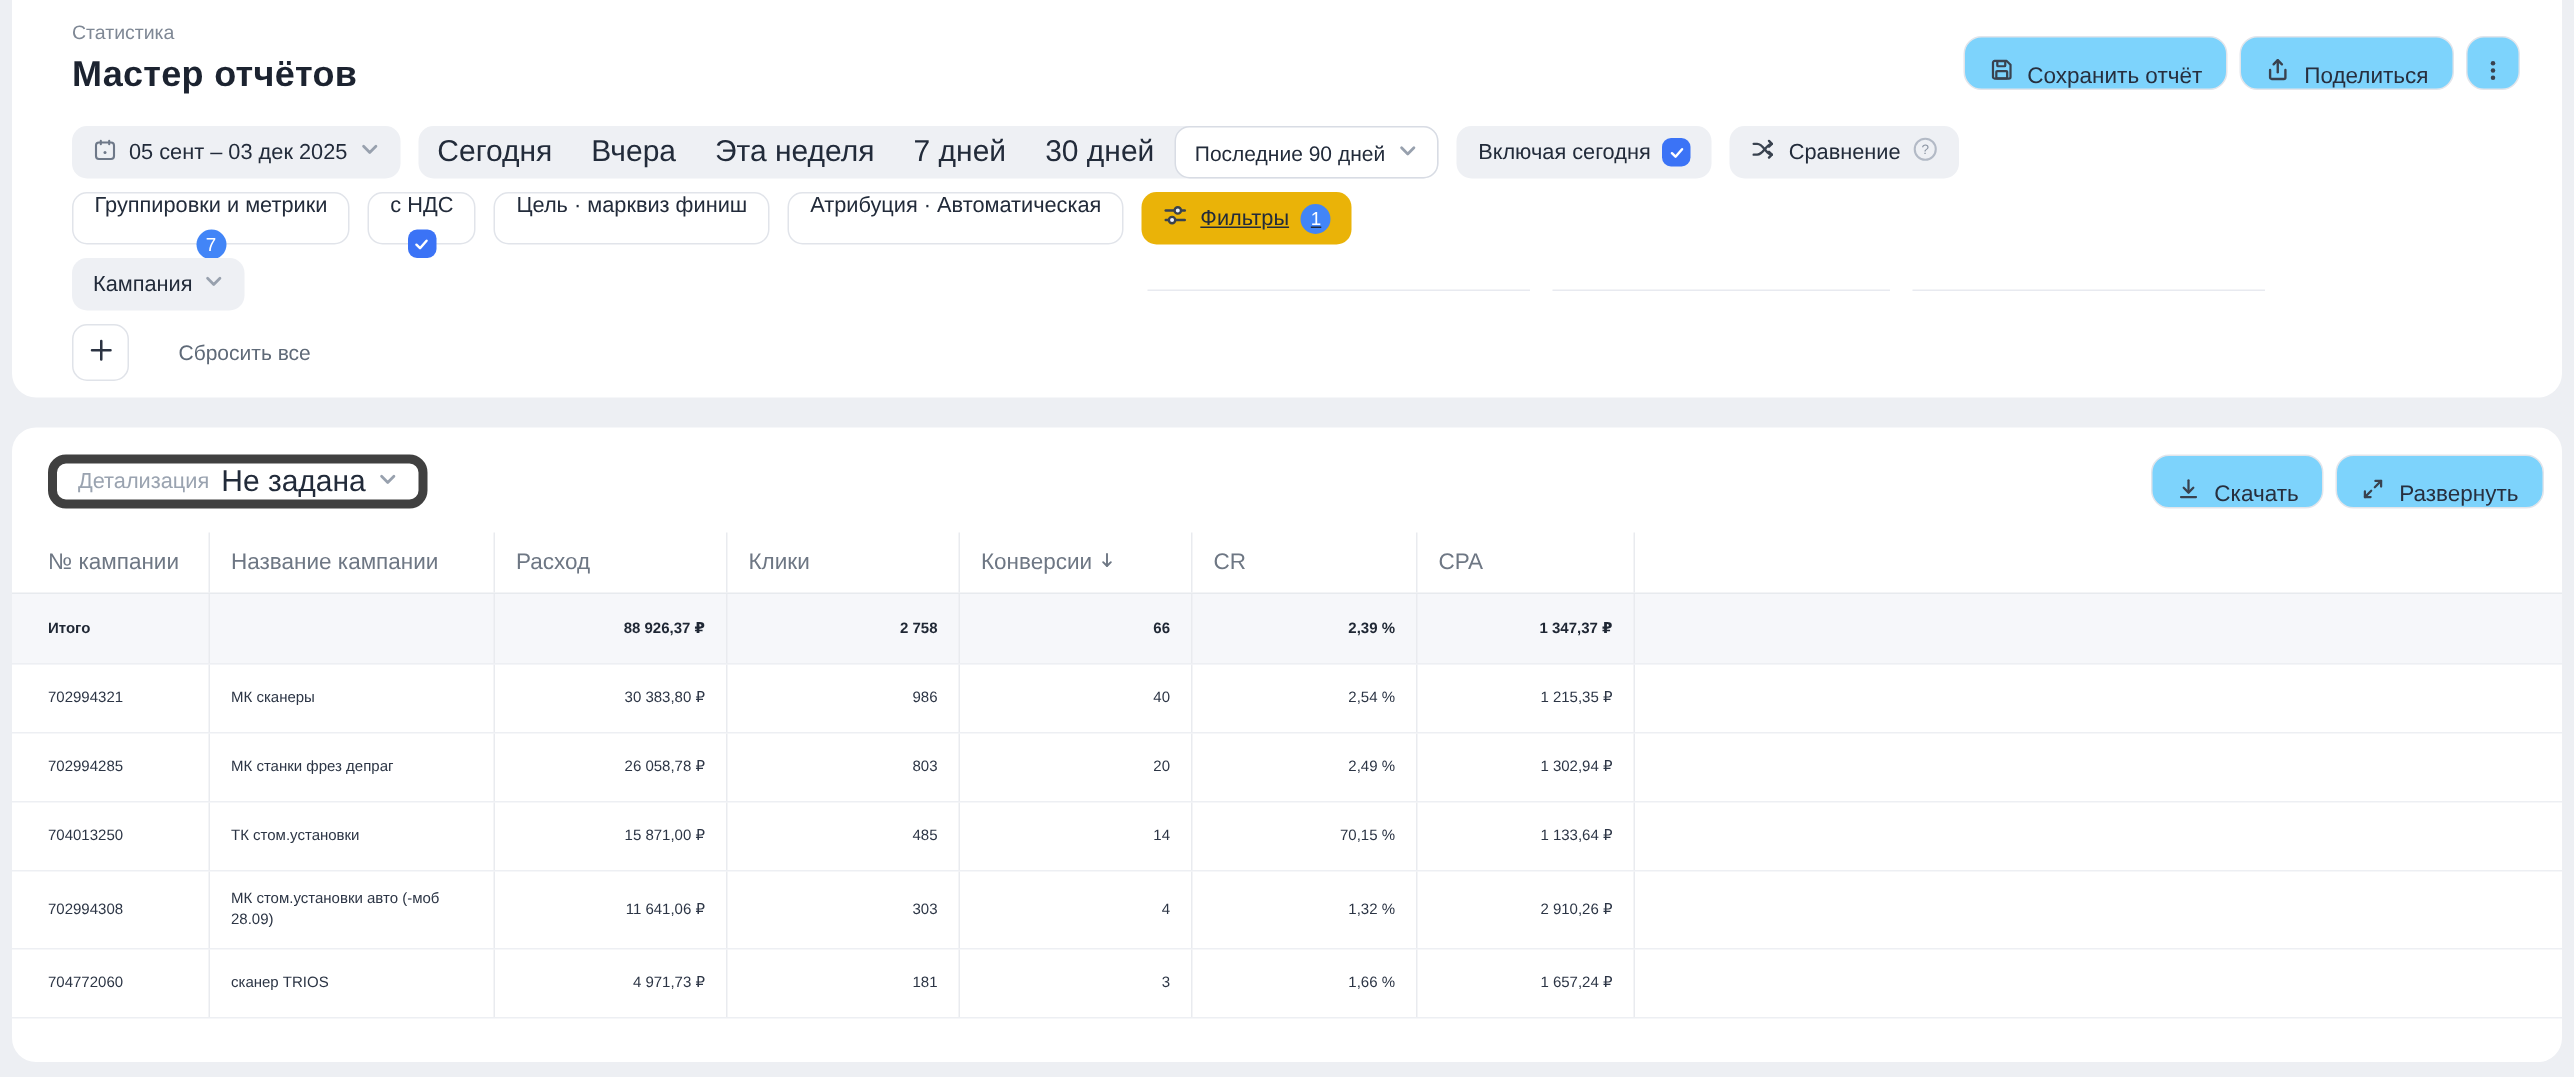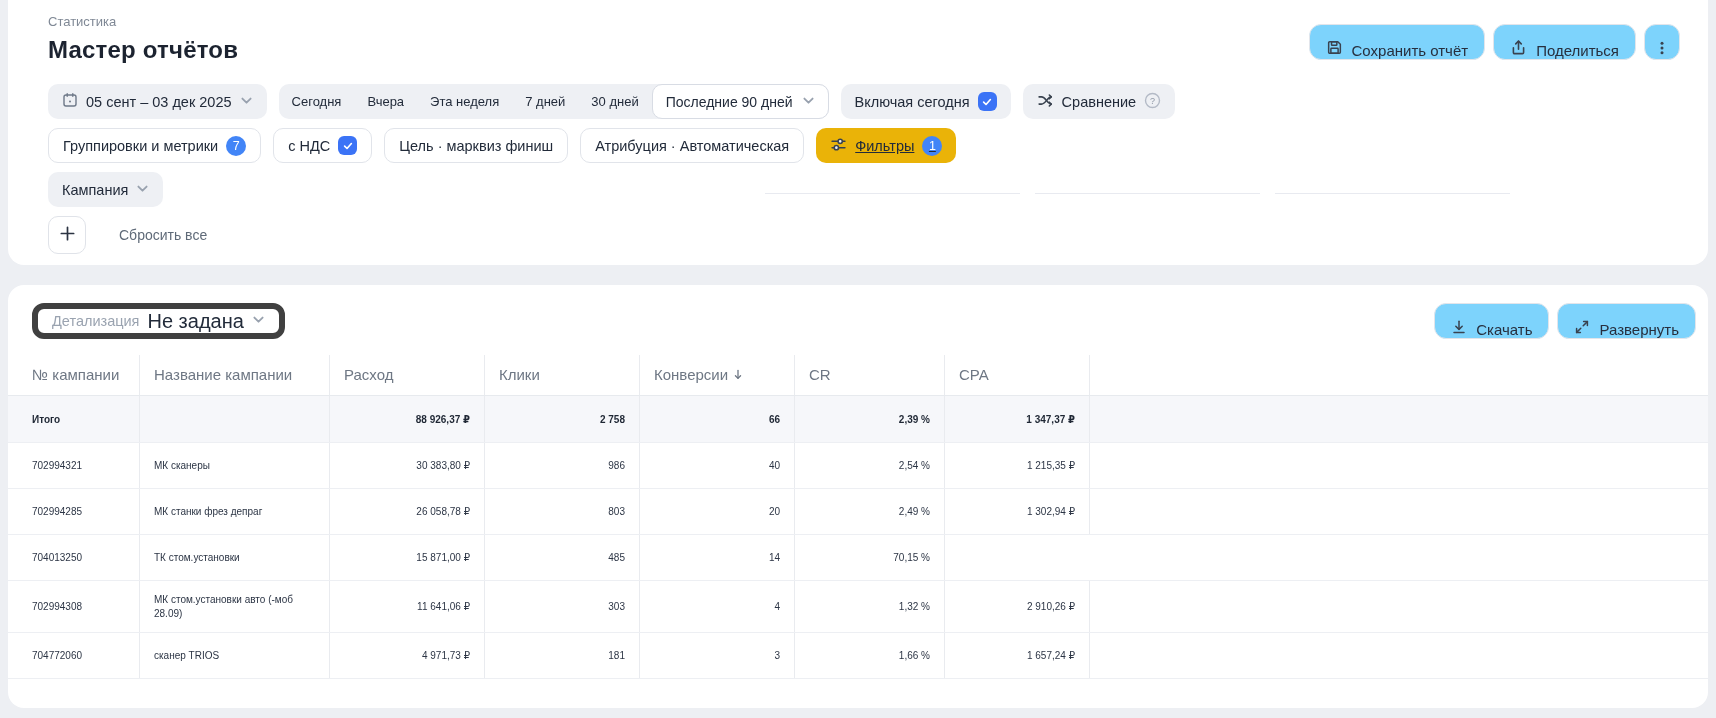--- a/index.html
+++ b/index.html
@@ -28,24 +28,24 @@
 
   
   .filters { margin-top:20px; }
   .frow { display:flex; align-items:center; gap:12px; margin-bottom:9px; }
   .pill {
     display:inline-flex; align-items:center; gap:8px; height:35px;
     padding:0 14px; border-radius:10px; font-size:14.5px; color:#222b3a;
     white-space:nowrap; cursor:pointer;
   }
   .pill-gray { background:#eef0f4; }
-  .pill-white { background:#fff; border:1px solid #e1e4ea; }
+  .pill-white { background:#fff; border:1px solid #e1e4ea;flex-direction:column; }
   .pill-blue { background:#eab308;text-decoration:underline; }
   .ranges-group { display:inline-flex; align-items:center; height:35px; background:#eef0f4; border-radius:10px; }
-  .range-item { padding:0 13px; font-size:13px; color:#222b3a; cursor:pointer; line-height:35px; }
+  .range-item { padding:0 13px; font-size:20px; color:#222b3a; cursor:pointer; line-height:35px; }
   .range-selected {
     display:inline-flex; align-items:center; gap:9px; height:35px; padding:0 13px;
     background:#fff; border:1px solid #d8dce4; border-radius:10px; cursor:pointer;
   }
   .chk {
     width:19px; height:19px; border-radius:6px; background:#3b73f6;
     display:inline-flex; align-items:center; justify-content:center; flex:none;
   }
   .badge {
     min-width:20px; height:20px; border-radius:10px; background:#4285f7; color:#fff;
@@ -344,20 +344,21 @@
     <div class="cell filler"></div>
   </div>
 
   <div class="trow">
     <div class="cell c-first">704013250</div>
     <div class="cell c-name">ТК стом.установки</div>
     <div class="cell num">15 871,00 ₽</div>
     <div class="cell num">485</div>
     <div class="cell num">14</div>
     <div class="cell num">70,15 %</div>
+    <div class="cell num">1 133,64 ₽</div>
     <div class="cell filler"></div>
   </div>
 
   <div class="trow">
     <div class="cell c-first">702994308</div>
     <div class="cell c-name">МК стом.установки авто (-моб 28.09)</div>
     <div class="cell num">11 641,06 ₽</div>
     <div class="cell num">303</div>
     <div class="cell num">4</div>
     <div class="cell num">1,32 %</div>

